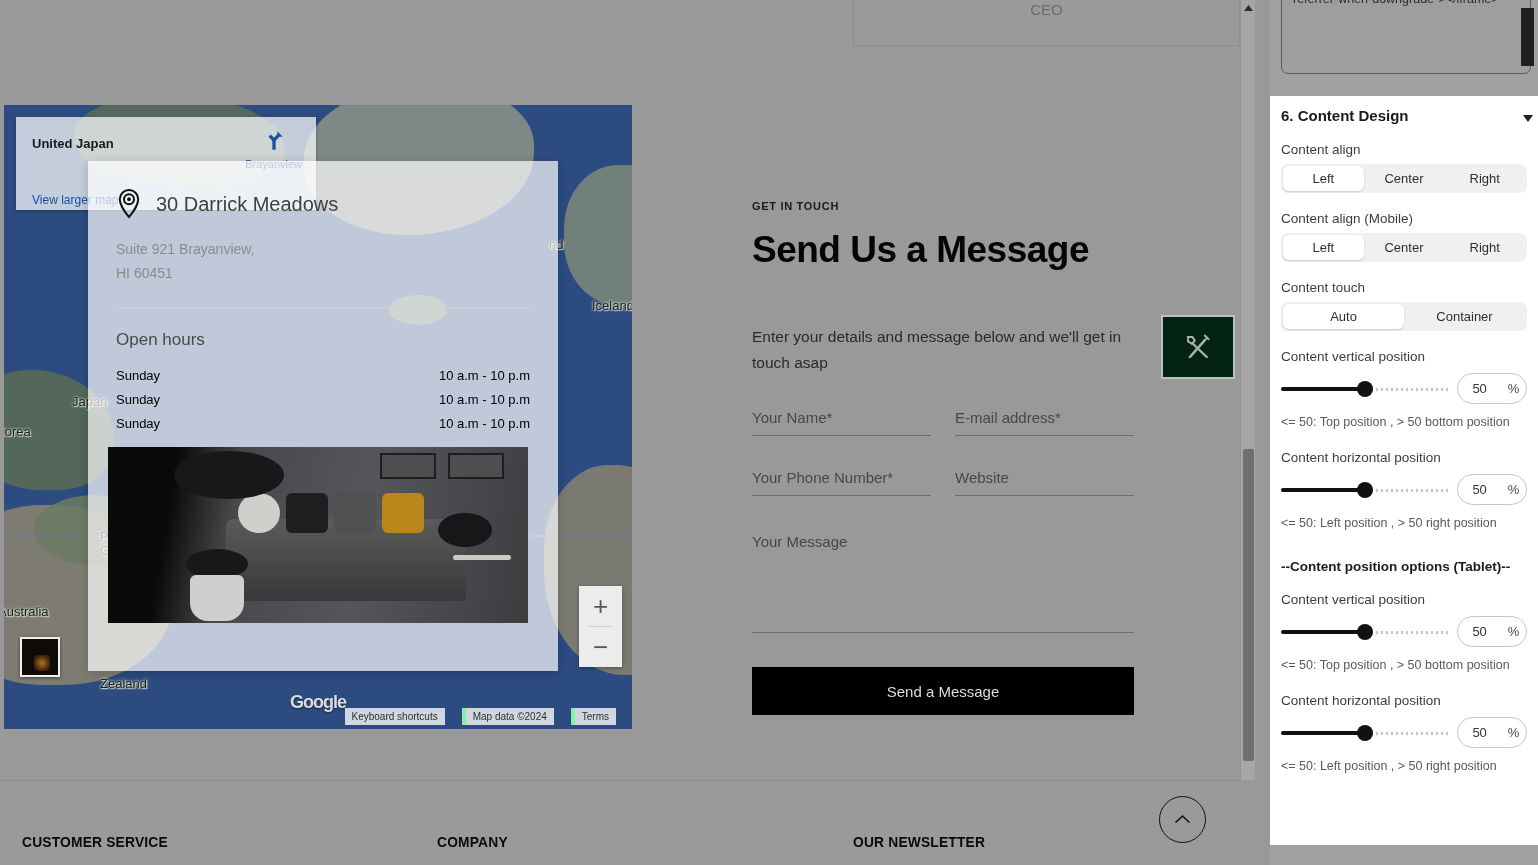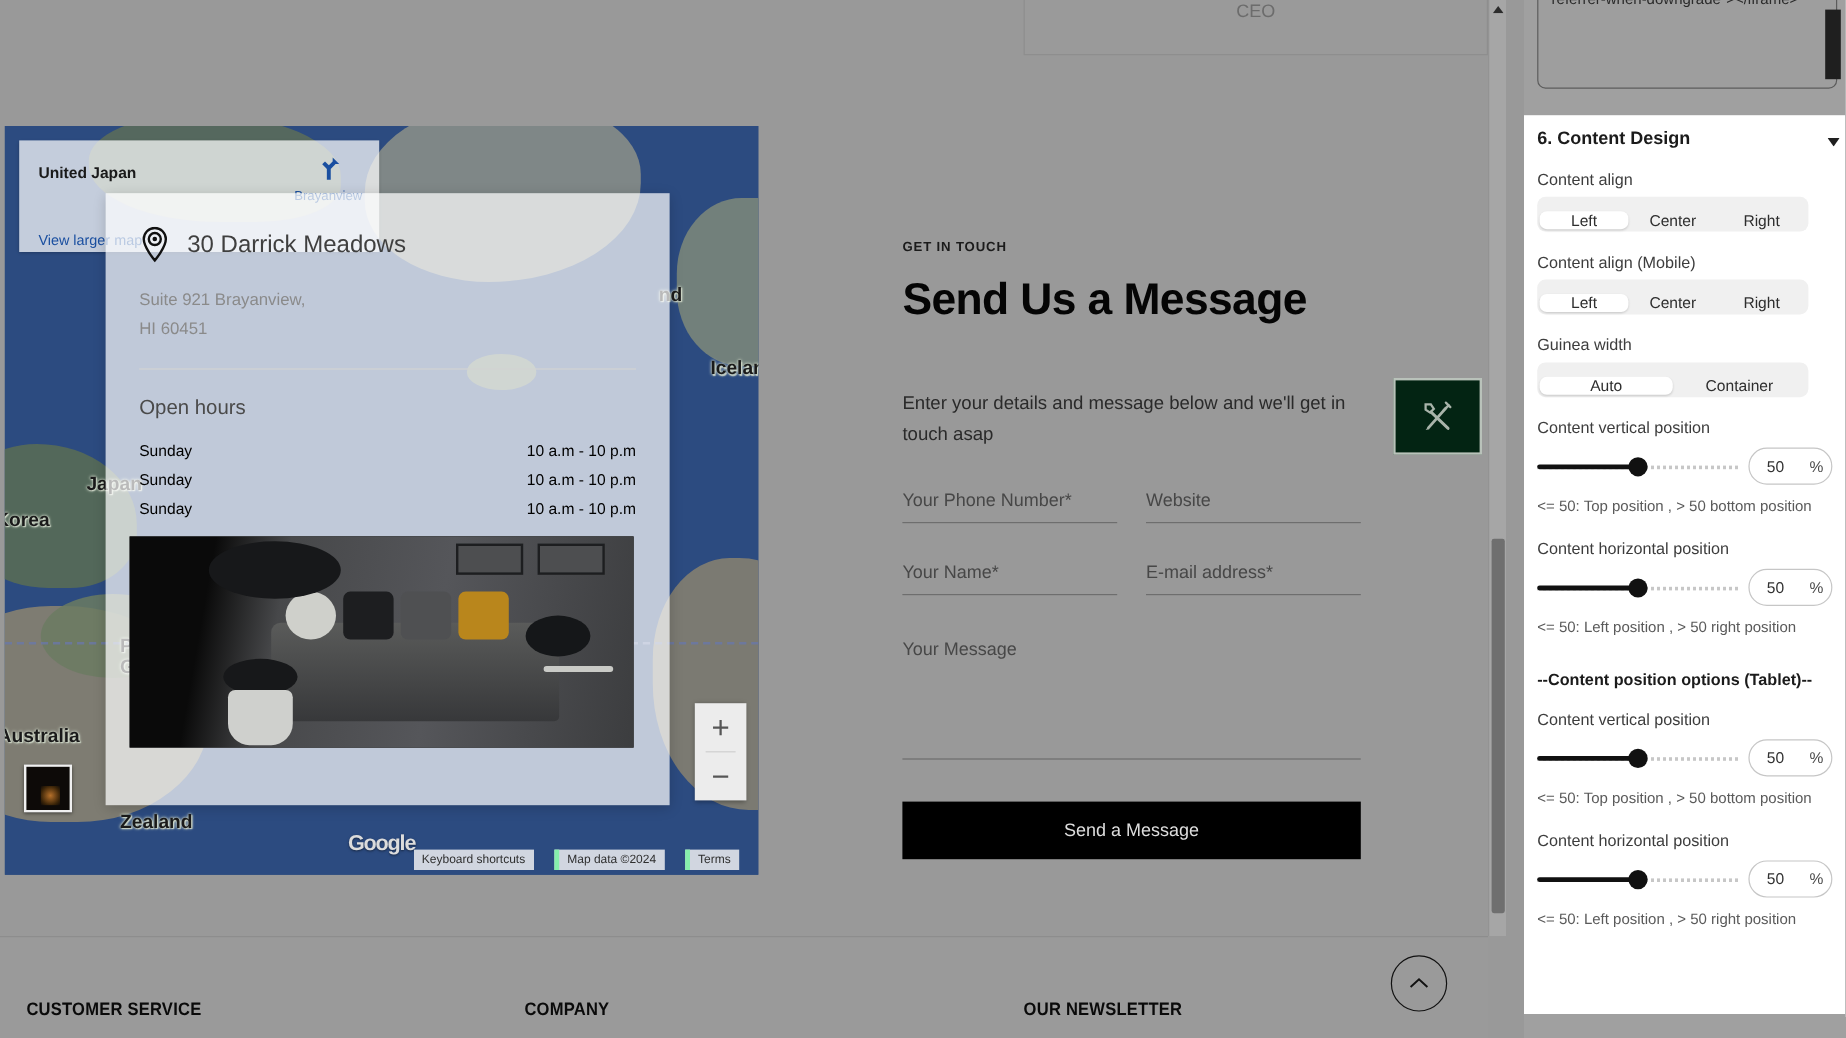--- a/index.html
+++ b/index.html
@@ -43,21 +43,21 @@
   .l1 { left: 70px;  top: -10px; width: 210px; height: 90px; background: #5d6d58; border-radius: 45% 60% 35% 55%; }
   .l2 { left: 300px; top: -20px; width: 230px; height: 150px; background: #8e9288; border-radius: 50% 40% 55% 45%; }
   .l3 { left: 560px; top: 60px;  width: 120px; height: 140px; background: #7f8a7a; border-radius: 45%; }
   .l4 { left: 385px; top: 190px; width: 58px;  height: 30px;  background: #6d7e66; border-radius: 50%; }
   .l5 { left: -40px; top: 265px; width: 150px; height: 120px; background: #5a6d54; border-radius: 48% 60% 40% 55%; }
   .l6 { left: -60px; top: 400px; width: 230px; height: 180px; background: #8d8570; border-radius: 45% 55% 50% 45%; }
   .l7 { left: 540px; top: 360px; width: 160px; height: 210px; background: #8a8370; border-radius: 40% 55% 45% 50%; }
   .l8 { left: 30px;  top: 390px; width: 120px; height: 70px;  background: #6b7b62; border-radius: 50%; }
 
   .maplabel {
-    position: absolute; font-size: 16px; font-weight: bold;
+    position: absolute; font-size: 13px; font-weight: normal;
     color: #1a1a1a; text-shadow: 0 0 2px #cfd8c8, 0 0 3px #cfd8c8, 1px 1px 1px #cfd8c8;
     white-space: nowrap; line-height: 1.1;
   }
   .dashline { position: absolute; left: 0; width: 100%; height: 0;
     border-top: 2px dashed #6b79a8; opacity: .8; }
 
   .gmap-info {
     position: absolute; left: 12px; top: 12px;
     width: 300px; height: 93px;
     background: rgba(255,255,255,.72);
@@ -212,22 +212,22 @@
   .code-sb .th { position: absolute; left: 0; top: 0; width: 13px; height: 58px; background: #1f1f1f; }
   .code-sb .dn { position: absolute; left: 0; bottom: 0; width: 13px; height: 16px;
     display: flex; align-items: center; justify-content: center; }
 
   .panel { position: absolute; left: 0; top: 96px; width: 252px; padding: 0 0 0 11px; }
   .panel-title { font-size: 15px; font-weight: bold; color: #1b1b1b; margin-top: 11px; }
   .lbl { font-size: 13.5px; color: #3d3d3d; margin-top: 18px; }
   .lbl.section { font-weight: bold; color: #1b1b1b; margin-top: 26px; font-size: 13.5px; }
 
   .seg {
-    display: flex; margin-top: 7px; width: 226px; height: 29px;
-    background: #f0f0f0; border-radius: 7px; padding: 2px; align-items: flex-end;
+    display: flex; margin-top: 7px; width: 246px; height: 29px;
+    background: #f0f0f0; border-radius: 7px; padding: 2px;
   }
   .seg button {
     flex: 1; border: 0; background: transparent; font-size: 13px; color: #2e2e2e;
     border-radius: 6px; cursor: pointer; font-family: "Liberation Sans", sans-serif;
   }
   .seg button.on { background: #fff; box-shadow: 0 1px 2px rgba(0,0,0,.16); }
   .seg.two button { flex: 1; }
 
   .sliderrow { display: flex; align-items: center; margin-top: 9px; width: 246px; }
   .sl { position: relative; width: 168px; height: 22px; }
@@ -372,33 +372,33 @@
       <div class="table"></div>
     </div>
 
     <div class="form-wrap">
       <div class="eyebrow">GET IN TOUCH</div>
       <div class="form-title">Send Us a Message</div>
       <div class="form-sub">Enter your details and message below and we'll get in touch asap</div>
 
       <div class="frow">
         <div class="fld">
+          <input type="text" placeholder="Your Name*" style="">
+        </div>
+        <div class="fld">
+          <input type="text" placeholder="E-mail address*" style="">
+        </div>
+      </div>
+
+      <div class="frow">
+        <div class="fld">
           <input type="text" placeholder="Your Phone Number*" style="">
         </div>
         <div class="fld">
           <input type="text" placeholder="Website" style="">
-        </div>
-      </div>
-
-      <div class="frow">
-        <div class="fld">
-          <input type="text" placeholder="Your Name*" style="">
-        </div>
-        <div class="fld">
-          <input type="text" placeholder="E-mail address*" style="">
         </div>
       </div>
 
       <div class="msg-fld">
         <textarea placeholder="Your Message" style=""></textarea>
       </div>
 
       <button class="send-btn">Send a Message</button>
     </div>
 
@@ -457,21 +457,21 @@
           <button>Right</button>
         </div>
 
       <div class="lbl">Content align (Mobile)</div>
       <div class="seg" id="seg-align-mobile">
           <button class="on">Left</button>
           <button>Center</button>
           <button>Right</button>
         </div>
 
-      <div class="lbl">Guinea width</div>
+      <div class="lbl">Content touch</div>
       <div class="seg two" id="seg-width">
           <button class="on">Auto</button>
           <button>Container</button>
         </div>
 
       <div class="lbl">Content vertical position</div>
       <div class="sliderrow">
         <div class="sl">
           <div class="track-dot"></div>
           <div class="track-fill"></div>

